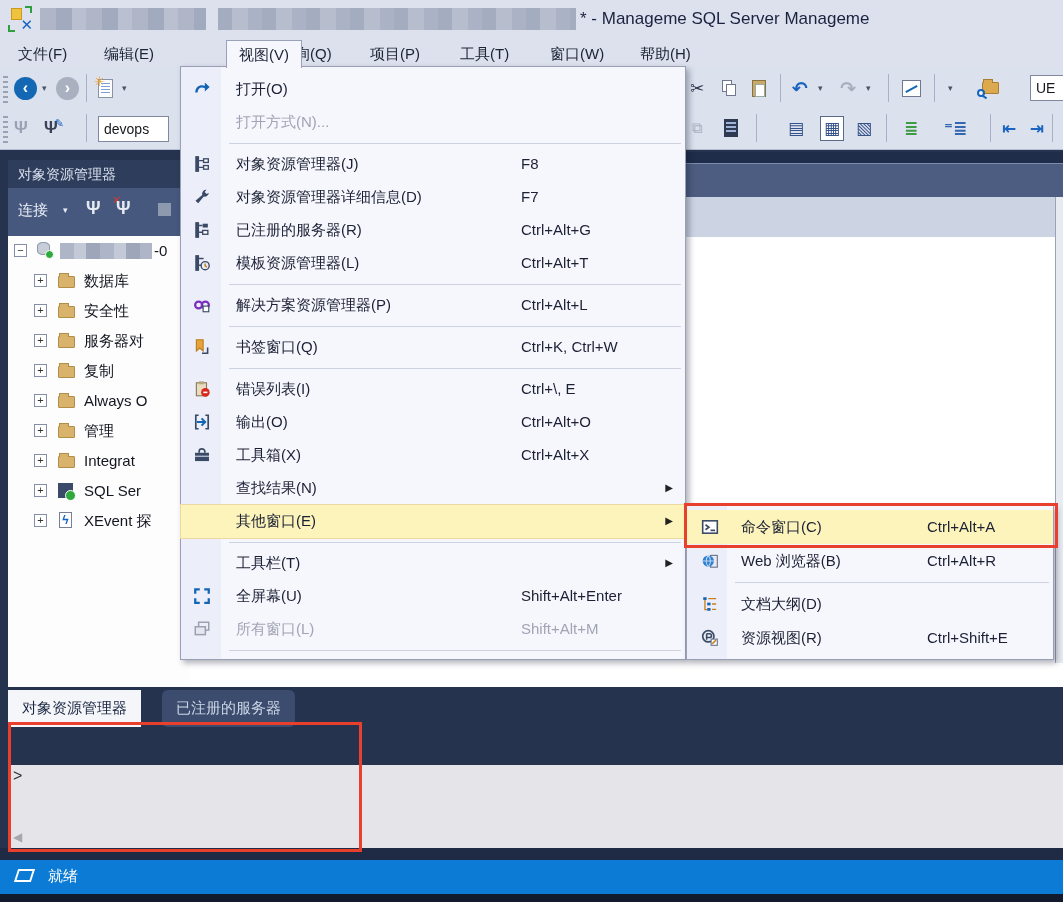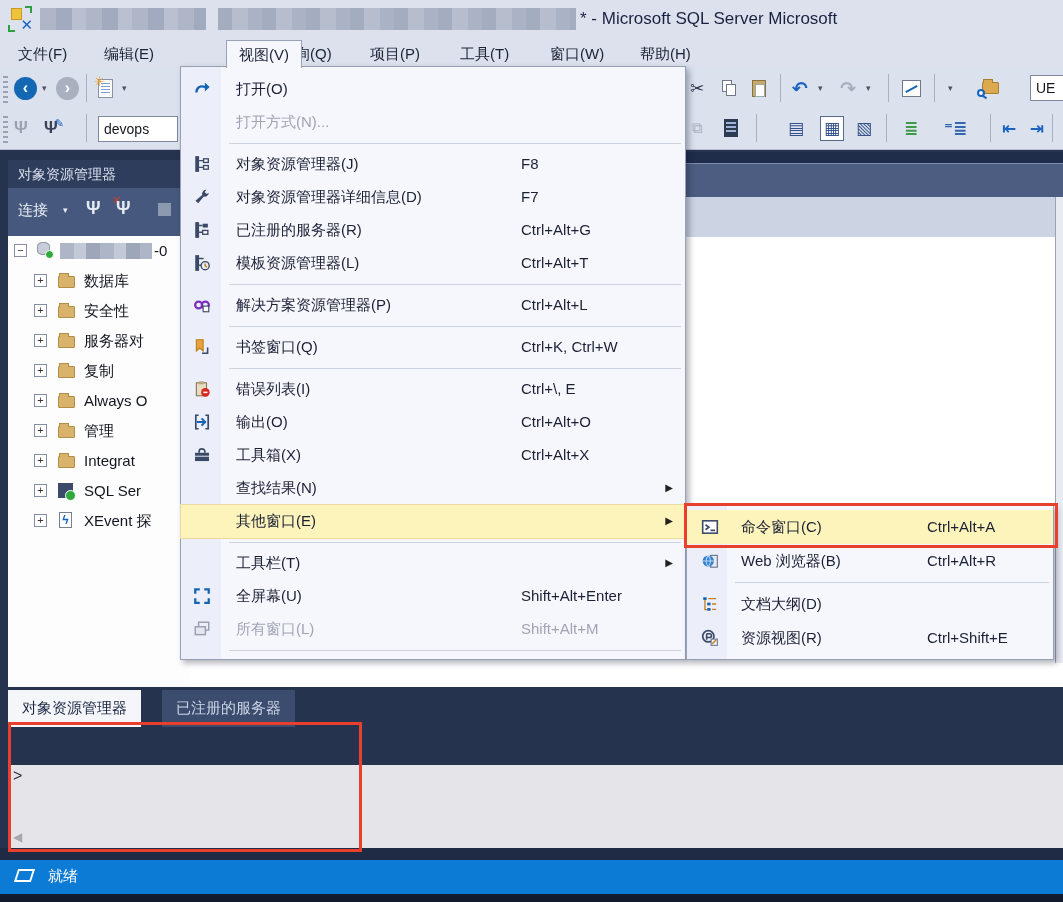--- a/index.html
+++ b/index.html
@@ -125,21 +125,21 @@
   .smi .mis{position:absolute;left:240px;top:8px;color:#1b2034;}
   .smi.hl{background:#fdf4bb;}
 
   
   .redrect{border:3px solid #e8402c;z-index:9;pointer-events:none;}
 
   
   .tabstrip{left:0;top:687px;width:1063px;height:40px;background:#26334f;}
   .ptab{position:absolute;top:3px;height:37px;line-height:36px;padding:0 14px;white-space:nowrap;}
   .ptab.on{background:#f5f6f9;color:#1a2742;}
-  .ptab.off{background:#3c4c6e;color:#ccd5e5;}
+  .ptab.off{background:#3c4c6e;color:#ccd5e5;border-radius:6px;}
   .cmd-title{left:8px;top:727px;width:1055px;height:38px;background:#4d5e83;border-top:1px solid #7e8cab;
              color:#eef2f8;line-height:38px;padding-left:12px;}
   .cmd-body{left:8px;top:765px;width:1055px;height:83px;background:#e5e5e9;color:#2a2d38;}
   .cmd-body .prompt{position:absolute;left:5px;top:2px;font-size:16px;}
   .cmd-body .lscroll{position:absolute;left:5px;bottom:4px;color:#a7a7ad;font-size:12px;}
   .darkstrip{left:0;top:848px;width:1063px;height:12px;background:#1f2a44;}
   .statusbar{left:0;top:860px;width:1063px;height:34px;background:#0c7bd6;color:#fff;}
   .statusbar .sic{position:absolute;left:16px;top:9px;width:17px;height:13px;border:2px solid #fff;transform:skewX(-18deg);}
   .statusbar .stx{position:absolute;left:48px;top:7px;text-align:right;}
   .bottombar{left:0;top:894px;width:1063px;height:8px;background:#121a2e;}
@@ -153,21 +153,21 @@
 
   <div class="abs titlebar">
     <div class="abs appicon">
       <span class="cube"></span>
         <span class="br1"></span>
         <span class="br2"></span>
         <span class="wr">✕</span>
     </div>
     <div class="abs redact" style="left:40px;width:166px;"></div>
     <div class="abs redact r2" style="left:218px;width:358px;"></div>
-    <div class="abs wtitle">* - Microsoft SQL Server Microsoft</div>
+    <div class="abs wtitle">* - Manageme SQL Server Manageme</div>
   </div>
 
   <div class="abs menubar">
     <span class="mb" style="left:6px;">文件(F)</span>
     <span class="mb" style="left:92px;">编辑(E)</span>
     <span class="mb open" style="left:178px;margin-left:48px;">视图(V)</span>
     <span class="mb" style="left:268px;">查询(Q)</span>
     <span class="mb" style="left:358px;">项目(P)</span>
     <span class="mb" style="left:448px;">工具(T)</span>
     <span class="mb" style="left:538px;">窗口(W)</span>
@@ -235,21 +235,21 @@
   <div class="abs tbar t2">
     <div class="grip" style="left:3px;"></div>
     <div class="tico" style="left:14px;color:#9aa2b4;">
         <span class="plug">Ψ</span>
       </div>
     <div class="tico" style="left:44px;color:#3a4256;">
         <span class="plug">Ψ</span>
         <span style="color:#1a64c0;font-size:11px;margin-left:-3px;margin-top:-10px;">✎</span>
       </div>
     <div class="tsep" style="left:86px;"></div>
-    <div class="combo" style="left:98px;top:8px;width:80px;">devops</div>
+    <div class="combo" style="left:98px;top:8px;width:71px;">devops</div>
 
     <div class="tico gray" style="left:692px;">
         <span style="font-size:15px;">⧉</span>
       </div>
     <div class="tico" style="left:724px;">
         <span class="servic"></span>
       </div>
     <div class="tsep" style="left:756px;"></div>
     <div class="tico" style="left:788px;">
         <span class="gridg">▤</span>

